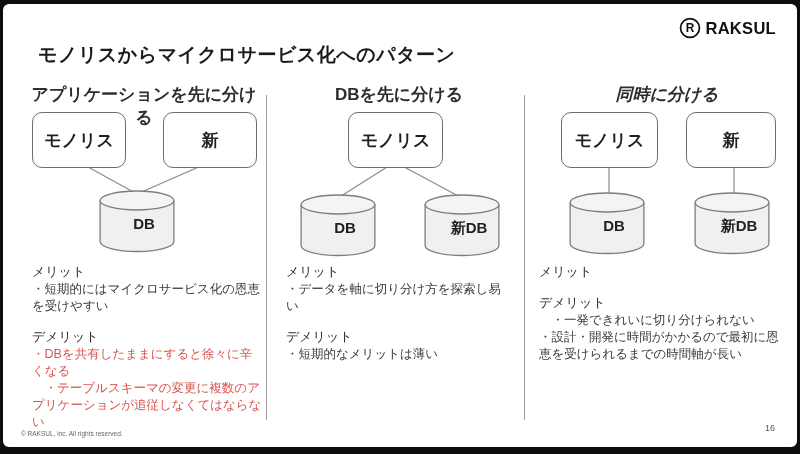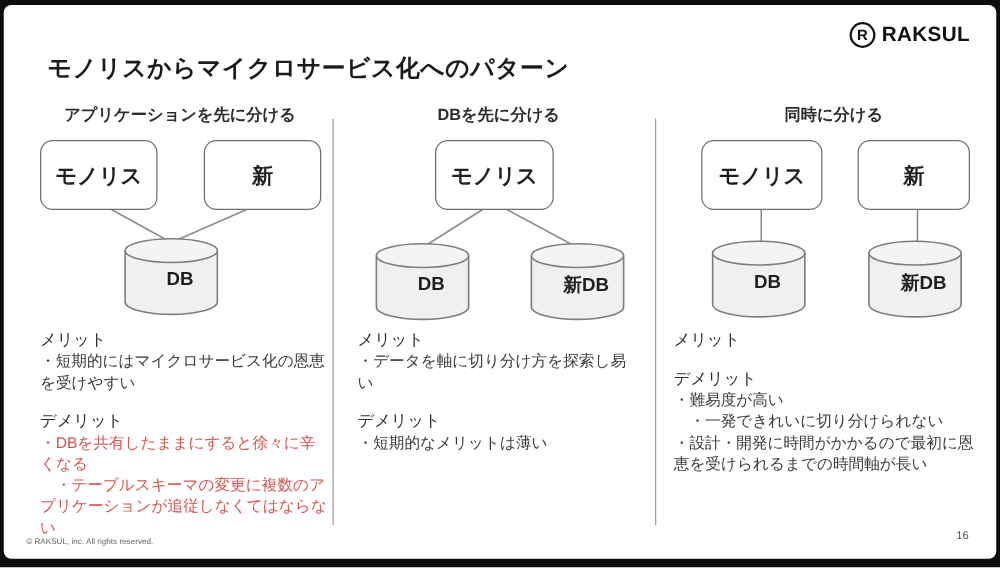--- a/index.html
+++ b/index.html
@@ -18,25 +18,25 @@
   .title {
     position: absolute; left: 35px; top: 38px;
     font-size: 19px; font-weight: bold; color: #1b1b1b; letter-spacing: 0.5px;
   }
 
   .logo { position: absolute; top: 13px; right: 21px; display: flex; align-items: center; gap: 4px; }
   .logo-word { font-size: 16.5px; font-weight: bold; color: #111; letter-spacing: 0.3px; }
 
   .col-header {
     position: absolute; top: 79px;
-    font-size: 13px; font-weight: bold; color: #2d2d2d; text-align: center;
+    font-size: 17px; font-weight: bold; color: #2d2d2d; text-align: center;
   }
   .col-header.c1 { left: 24px; width: 234px; }
   .col-header.c2 { left: 290px; width: 212px; }
-  .col-header.c3 { left: 552px; width: 224px; }
+  .col-header.c3 { left: 552px; width: 224px; font-style: italic; }
 
   .divider {
     position: absolute; top: 91px; width: 1px; height: 325px; background: #9c9c9c;
   }
   .divider.d1 { left: 263px; }
   .divider.d2 { left: 521px; }
 
   .connectors { position: absolute; left: 0; top: 0; width: 794px; height: 443px; }
 
   .node-box {
@@ -172,21 +172,20 @@
       <div class="li">・データを軸に切り分け方を探索し易い</div>
       <div class="sec-gap"></div>
       <div class="sec-title">デメリット</div>
       <div class="li">・短期的なメリットは薄い</div>
     </div>
 
     <div class="textblock t3">
       <div class="sec-title">メリット</div>
       <div class="sec-gap"></div>
       <div class="sec-title">デメリット</div>
-      <div class="li">・難易度が高い</div>
       <div class="li">　・一発できれいに切り分けられない</div>
       <div class="li">・設計・開発に時間がかかるので最初に恩恵を受けられるまでの時間軸が長い</div>
     </div>
 
     <div class="footer">© RAKSUL, inc. All rights reserved.</div>
     <div class="page-number">16</div>
 
   </div>
 </div>
 

